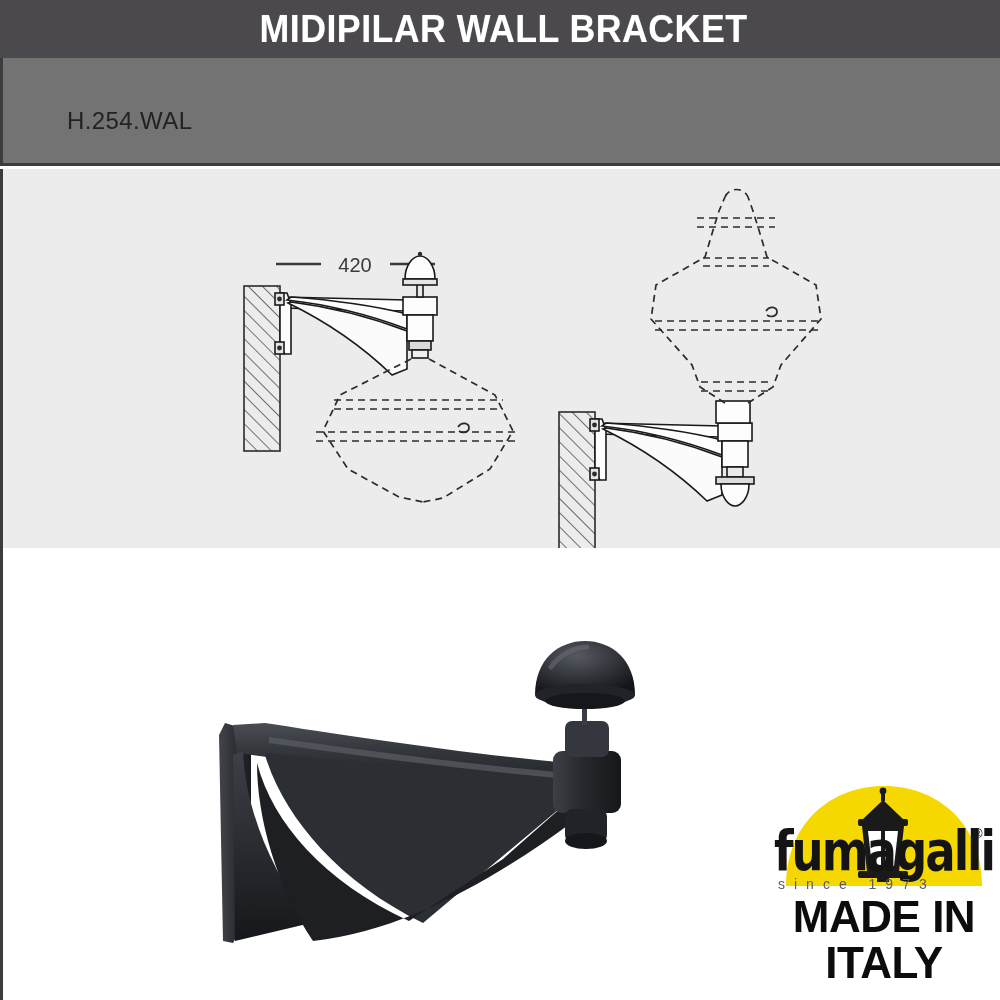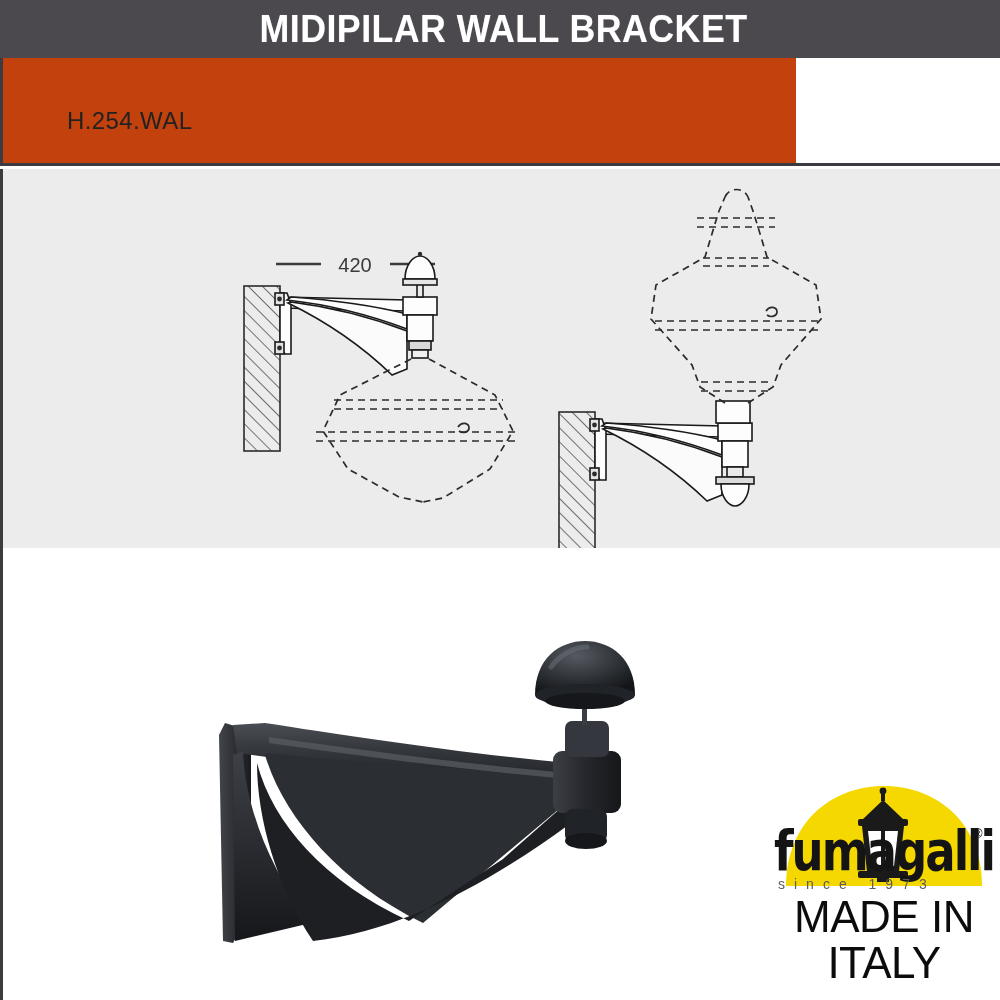--- a/index.html
+++ b/index.html
@@ -27,22 +27,22 @@
     font-size:38px;
     letter-spacing:0.5px;
     line-height:1;
     transform:scaleX(0.94);
     white-space:nowrap;
     text-shadow:0 0 1px rgba(255,255,255,.4);
   }
 
   
   .code-row{
-    position:absolute;left:0;top:58px;width:796px;height:108px;
-    background:#c2410c;
+    position:absolute;left:0;top:58px;width:1000px;height:108px;
+    background:#737373;
     border-left:3px solid #3b3b40;
     box-sizing:border-box;
   }
   .code-row .code{
     position:absolute;left:64px;top:49px;
     font-size:24px;color:#222222;letter-spacing:0.4px;
     white-space:nowrap;
   }
   .code-row .rule{
     position:absolute;left:0;bottom:0;width:1000px;height:3px;background:#3b3b40;
@@ -98,21 +98,21 @@
     font-size:14px;color:#5c5c5c;
     letter-spacing:9px;
     white-space:nowrap;
     font-weight:400;
   }
   .logo .made{
     position:absolute;left:0;top:118px;width:228px;
     text-align:center;
     font-size:44px;line-height:46px;color:#0c0c0c;
     letter-spacing:-0.5px;
-    font-weight:400;
+    font-weight:700;
     font-family:"Liberation Sans","DejaVu Sans",sans-serif;
   }
   .logo .made span{display:block;}
 </style>
 </head>
 <body>
 
 <div class="sheet">
 
   <div class="title-bar">

